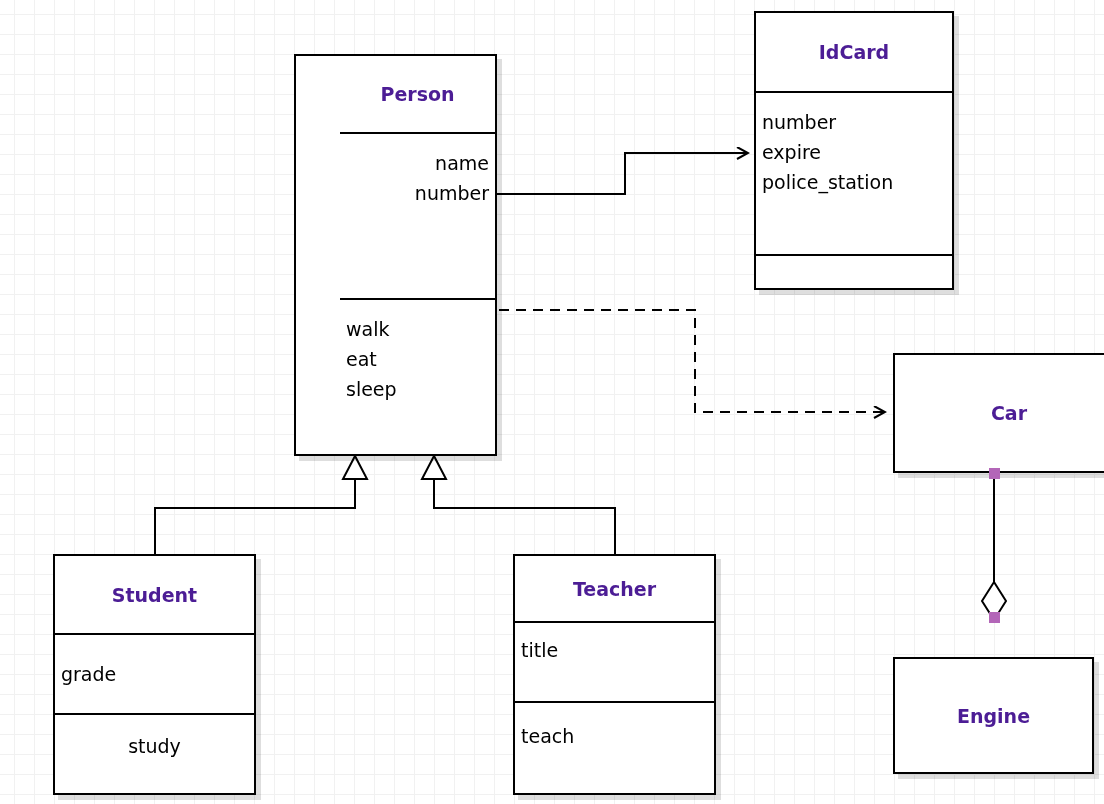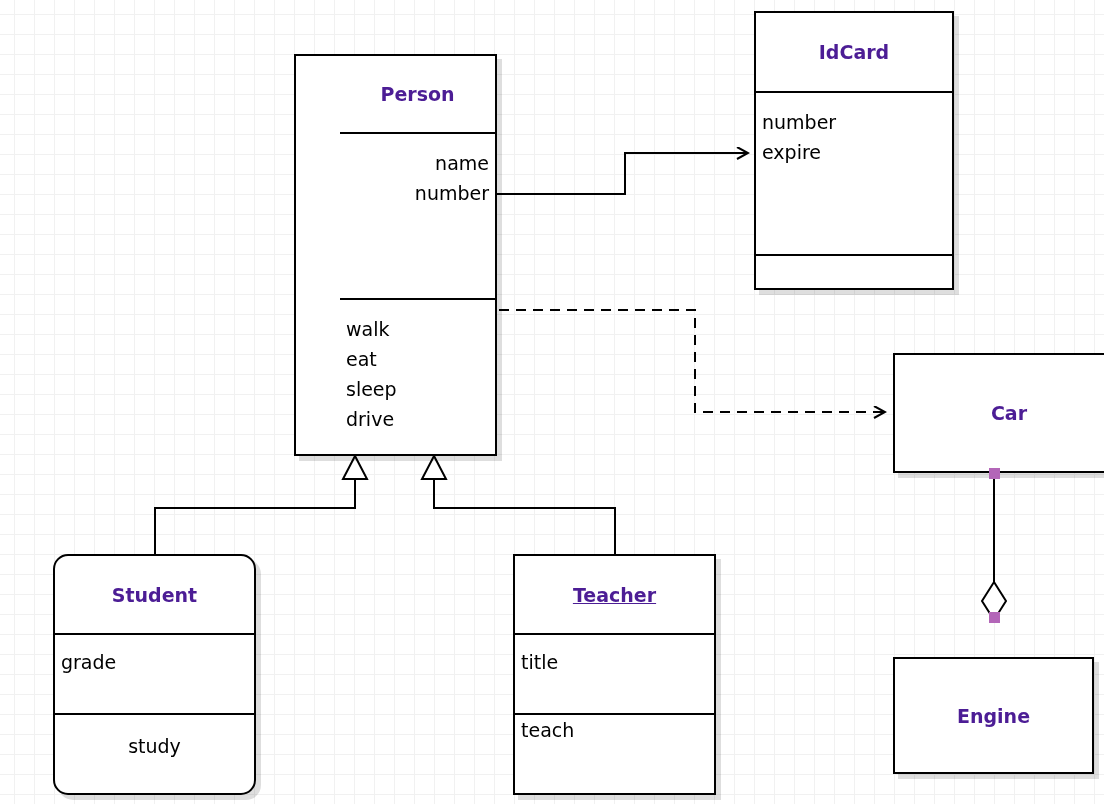--- a/index.html
+++ b/index.html
@@ -114,49 +114,49 @@
   <div class="uml-class" style="left:294px; top:54px; width:203px; height:402px;padding-left:44px;">
     <div class="uml-title" style="height:76px;">Person</div>
     <div class="uml-compartment" style="height:166px;text-align:right;">
       <div class="member">name</div>
       <div class="member">number</div>
     </div>
     <div class="uml-compartment" style="flex:1;">
       <div class="member">walk</div>
       <div class="member">eat</div>
       <div class="member">sleep</div>
-      <div class="member">drive</div>
     </div>
   </div>
 
   <div class="uml-class" style="left:754px; top:11px; width:200px; height:279px;">
     <div class="uml-title" style="height:78px;">IdCard</div>
     <div class="uml-compartment" style="height:163px;">
       <div class="member">number</div>
       <div class="member">expire</div>
+      <div class="member">police_station</div>
     </div>
     <div class="uml-compartment empty" style="flex:1;"></div>
   </div>
 
-  <div class="uml-class" style="left:53px; top:554px; width:203px; height:241px;border-radius:15px;">
+  <div class="uml-class" style="left:53px; top:554px; width:203px; height:241px;">
     <div class="uml-title" style="height:77px;">Student</div>
-    <div class="uml-compartment" style="height:80px; padding-top:12px;">
+    <div class="uml-compartment" style="height:80px; padding-top:24px;">
       <div class="member">grade</div>
     </div>
     <div class="uml-compartment" style="flex:1; padding-top:16px;text-align:center;">
       <div class="member">study</div>
     </div>
   </div>
 
   <div class="uml-class" style="left:513px; top:554px; width:203px; height:241px;">
-    <div class="uml-title" style="height:77px;text-decoration:underline;">Teacher</div>
+    <div class="uml-title" style="height:65px;">Teacher</div>
     <div class="uml-compartment" style="height:80px; padding-top:12px;">
       <div class="member">title</div>
     </div>
-    <div class="uml-compartment" style="flex:1; padding-top:0;">
+    <div class="uml-compartment" style="flex:1; padding-top:18px;">
       <div class="member">teach</div>
     </div>
   </div>
 
   <div class="uml-class" style="left:893px; top:353px; width:223px; height:120px;padding-left:9px;">
     <div class="uml-title title-only">Car</div>
   </div>
 
   <div class="uml-class" style="left:893px; top:617px; width:201px; height:117px;margin-top:40px;">
     <div class="uml-title title-only">Engine</div>

